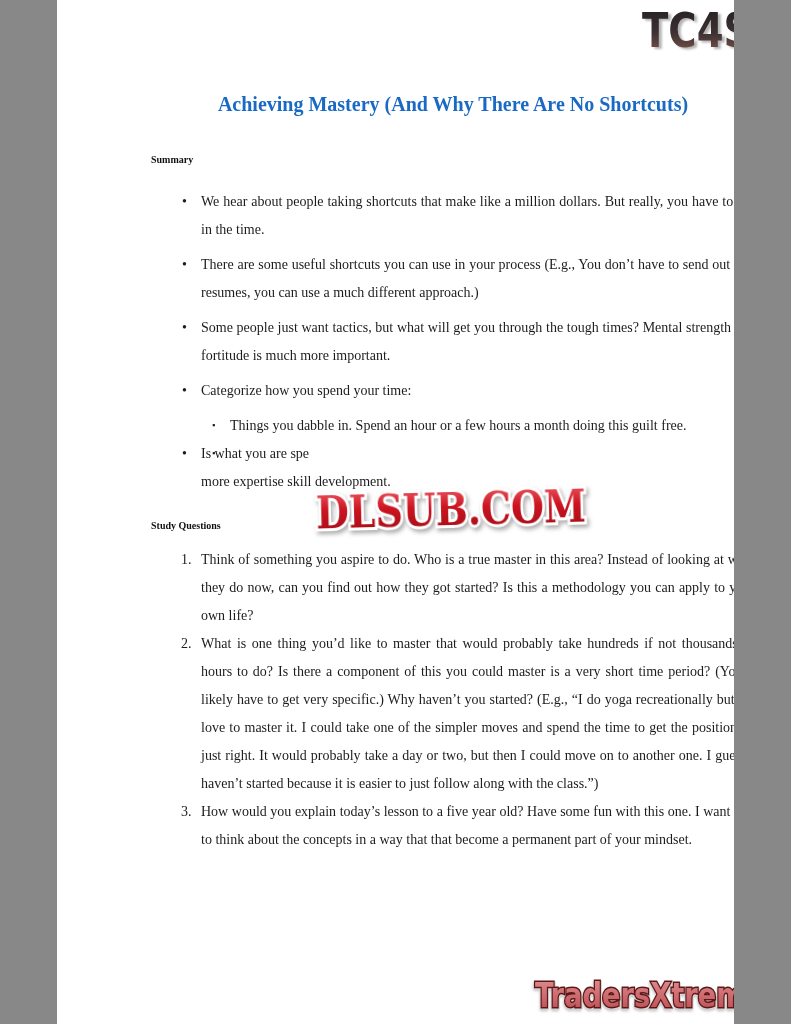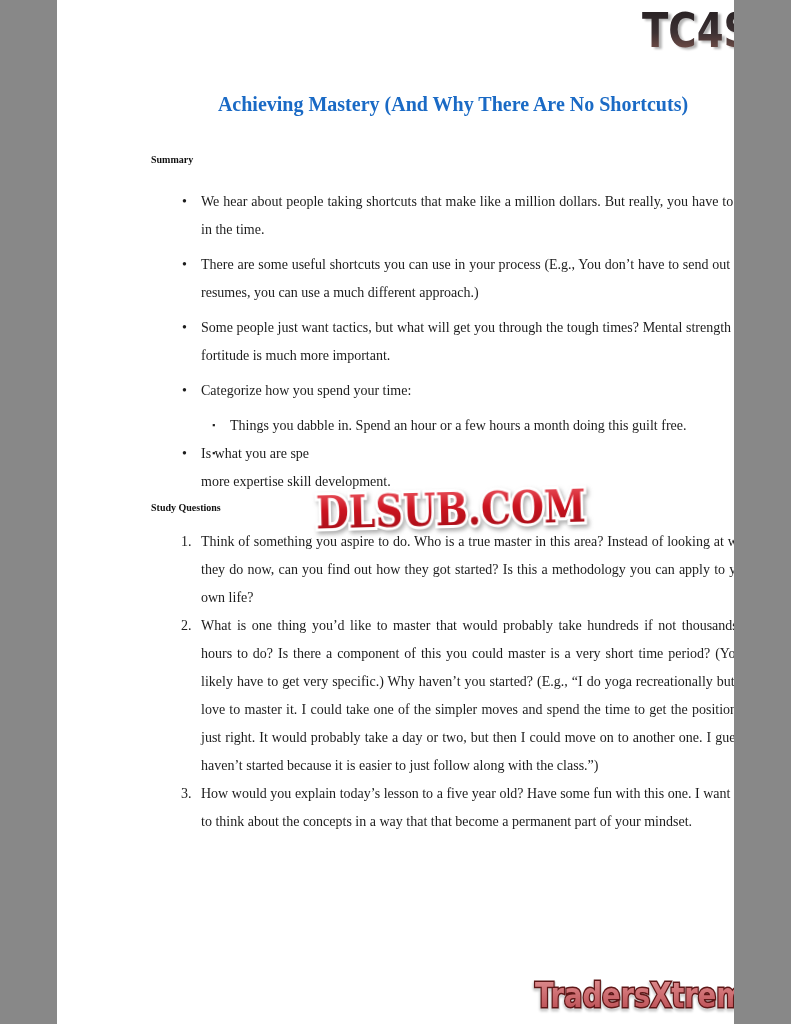--- a/index.html
+++ b/index.html
@@ -16,21 +16,21 @@
   .doc-title{
     margin:0;padding-top:92px;
     font-size:20px;line-height:25px;font-weight:bold;
     color:#1a6ac5;
     text-align:center;
   }
   .section-heading{
     margin:33px 0 0 0;
     font-size:10px;line-height:19px;font-weight:bold;color:#111;
   }
-  .section-heading.study{margin-top:2px;}
+  .section-heading.study{margin-top:20px;}
   .bullet-list{margin-top:19px;}
   .num-list{margin-top:11px;}
   .item{position:relative;line-height:28px;}
   .item .txt{text-align:justify;}
   .b-item{padding-left:50px;margin-bottom:7px;}
   .b-item.tight{margin-bottom:0;}
   .b-marker{position:absolute;left:31px;top:0;font-size:14px;}
   .s-item{padding-left:79px;margin-bottom:0;}
   .s-marker{position:absolute;left:61px;top:-1px;font-size:9px;}
   .n-item{padding-left:50px;margin-bottom:0;}

